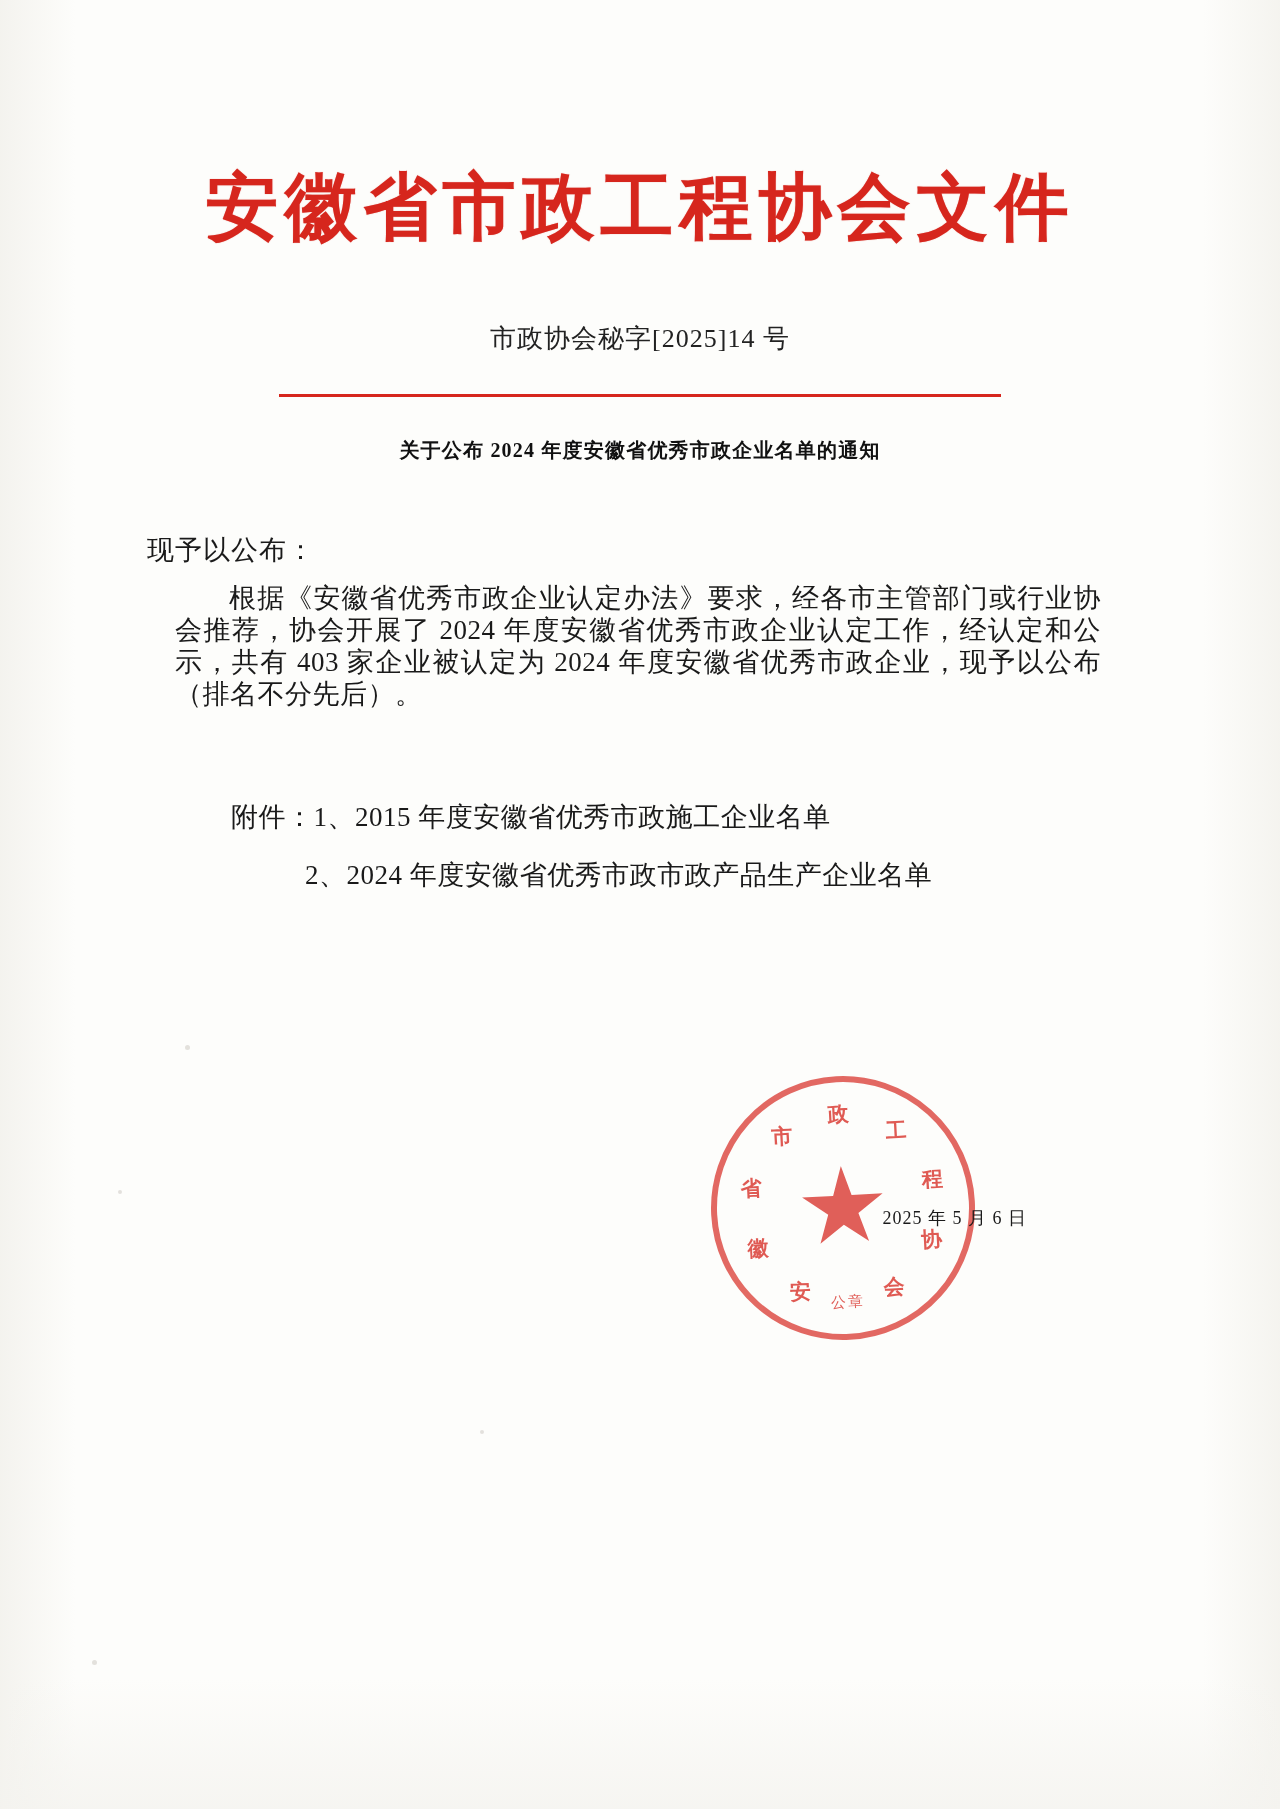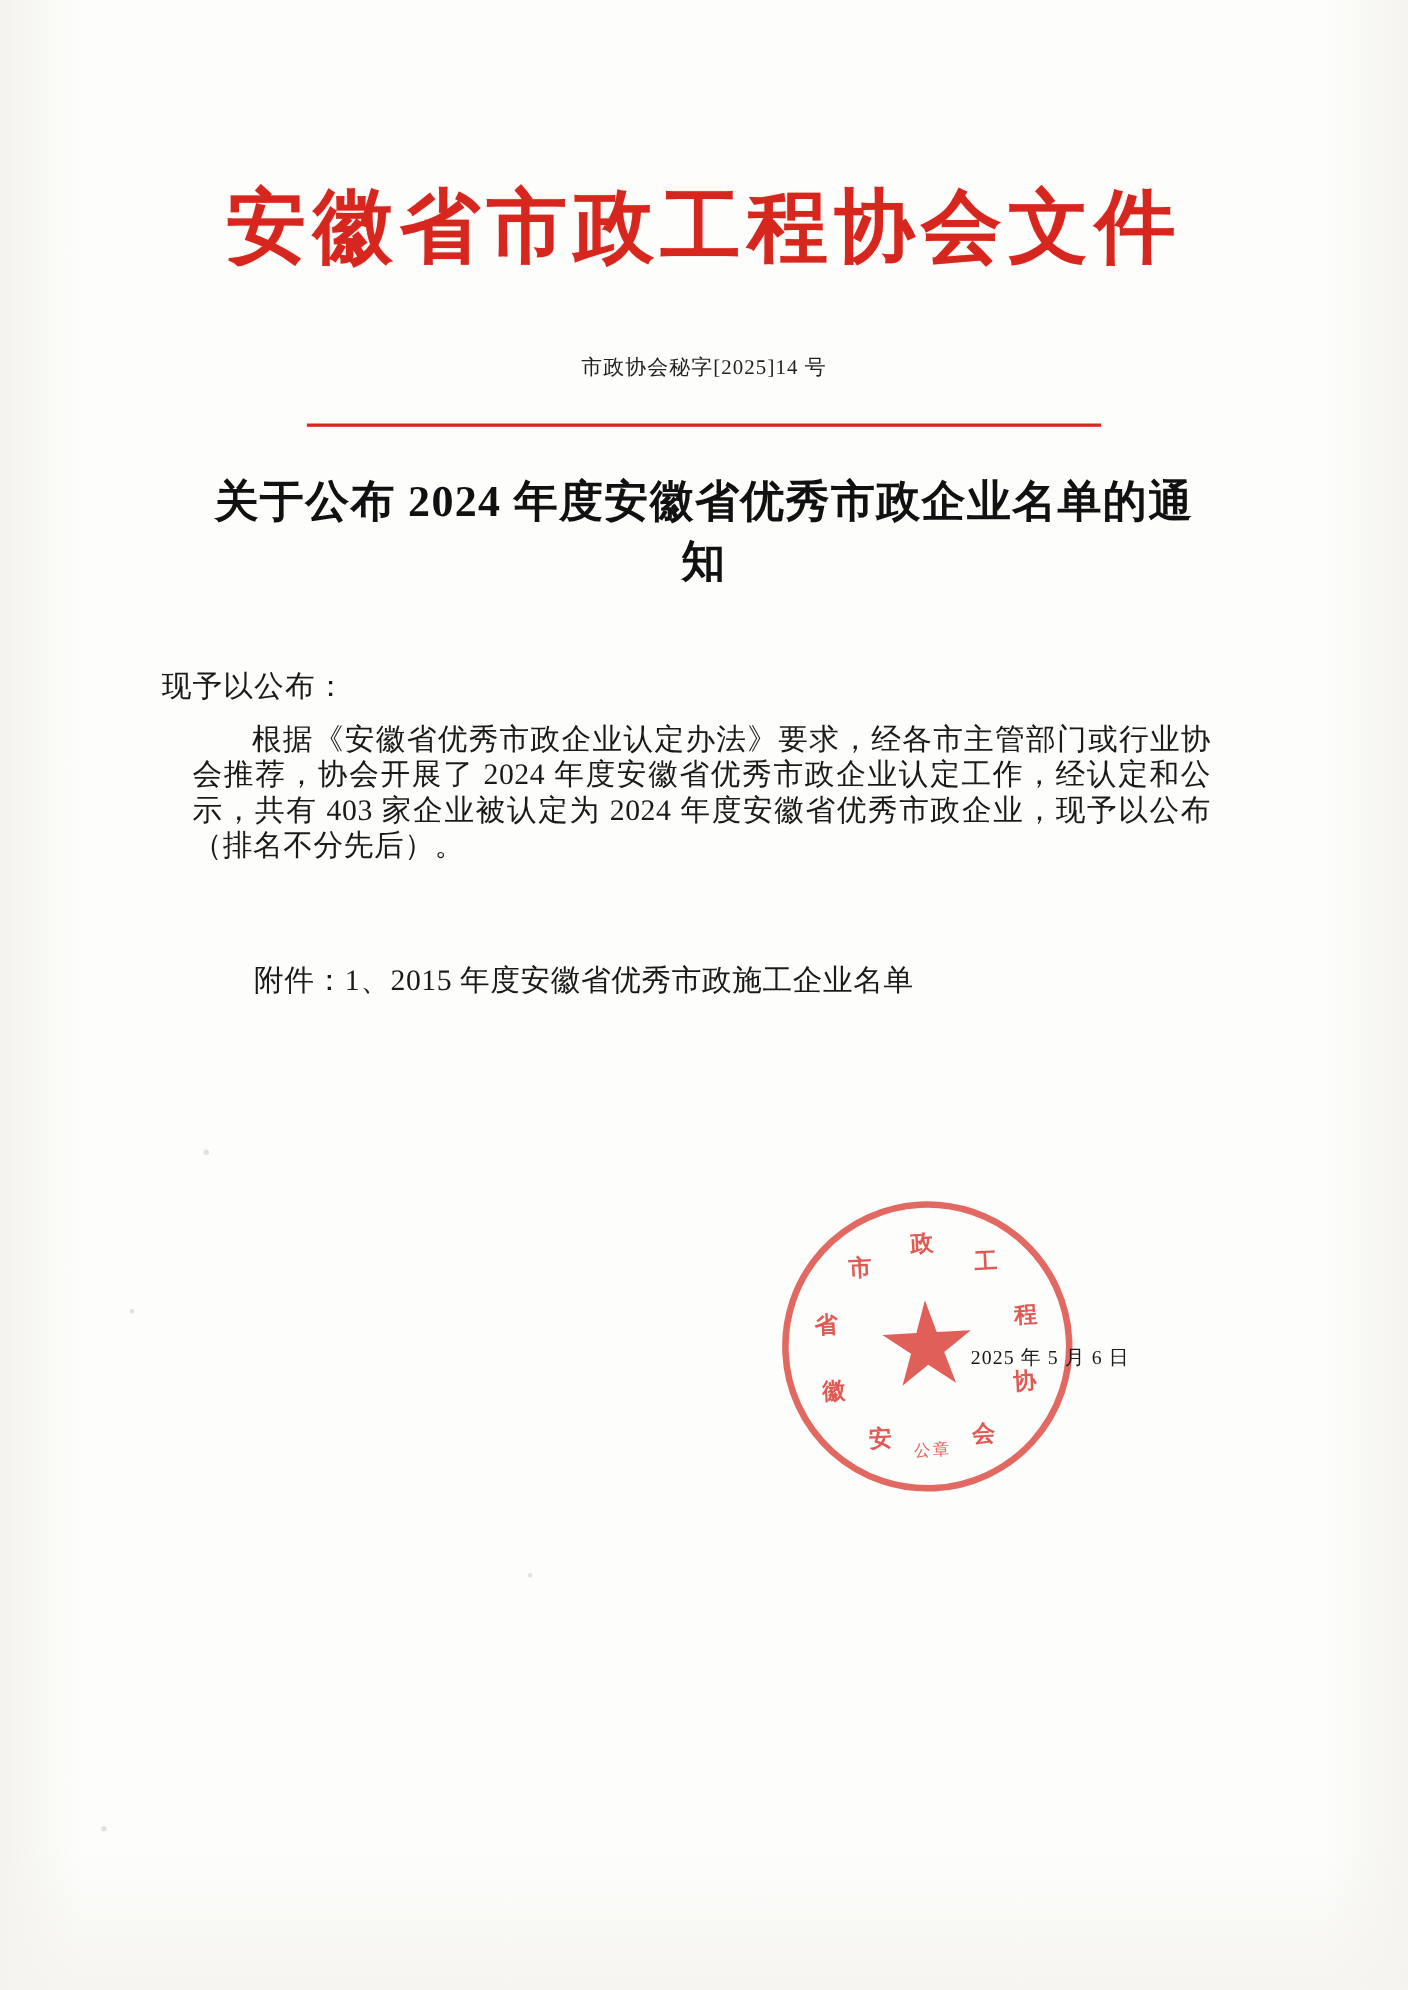--- a/index.html
+++ b/index.html
@@ -65,36 +65,36 @@
     font-size: 73px;
     letter-spacing: 6px;
     line-height: 1.15;
     white-space: nowrap;
     text-shadow: 0 0 1px rgba(214,38,29,.5);
   }
 
   .doc-number {
     text-align: center;
     margin-top: 72px;
-    font-size: 19px;
+    font-size: 26px;
     letter-spacing: 1px;
     color: #222;
   }
 
   .red-rule {
     margin: 38px auto 0 auto;
     width: 722px;
     height: 3px;
     background: #d6261d;
   }
 
   .doc-title {
     text-align: center;
     margin-top: 40px;
-    font-size: 40px;
+    font-size: 20px;
     font-weight: bold;
     letter-spacing: 1.2px;
     color: #111;
   }
 
   .salutation {
     margin-top: 68px;
     margin-left: -28px;
     font-size: 27px;
     letter-spacing: 1px;
@@ -213,20 +213,21 @@
     <div class="red-rule"></div>
 
     <div class="doc-title">关于公布 2024 年度安徽省优秀市政企业名单的通知</div>
 
     <div class="salutation">现予以公布：</div>
 
     <div class="body-para">根据《安徽省优秀市政企业认定办法》要求，经各市主管部门或行业协会推荐，协会开展了 2024 年度安徽省优秀市政企业认定工作，经认定和公示，共有 403 家企业被认定为 2024 年度安徽省优秀市政企业，现予以公布（排名不分先后）。</div>
 
     <div class="attachments">
       <div class="attach-line-1">附件：1、2015 年度安徽省优秀市政施工企业名单</div>
+      <div class="attach-line-2">2、2024 年度安徽省优秀市政市政产品生产企业名单</div>
     </div>
 
     <div class="sign-block">
       <div class="seal">
         <div class="seal-star"></div>
         <div class="seal-text" id="seal-ring">
             <span style="transform: rotate(-150deg) translate(0px, -94px) rotate(150deg);">安</span>
             <span style="transform: rotate(-112.5deg) translate(0px, -94px) rotate(112.5deg);">徽</span>
             <span style="transform: rotate(-75deg) translate(0px, -94px) rotate(75deg);">省</span>
             <span style="transform: rotate(-37.5deg) translate(0px, -94px) rotate(37.5deg);">市</span>

